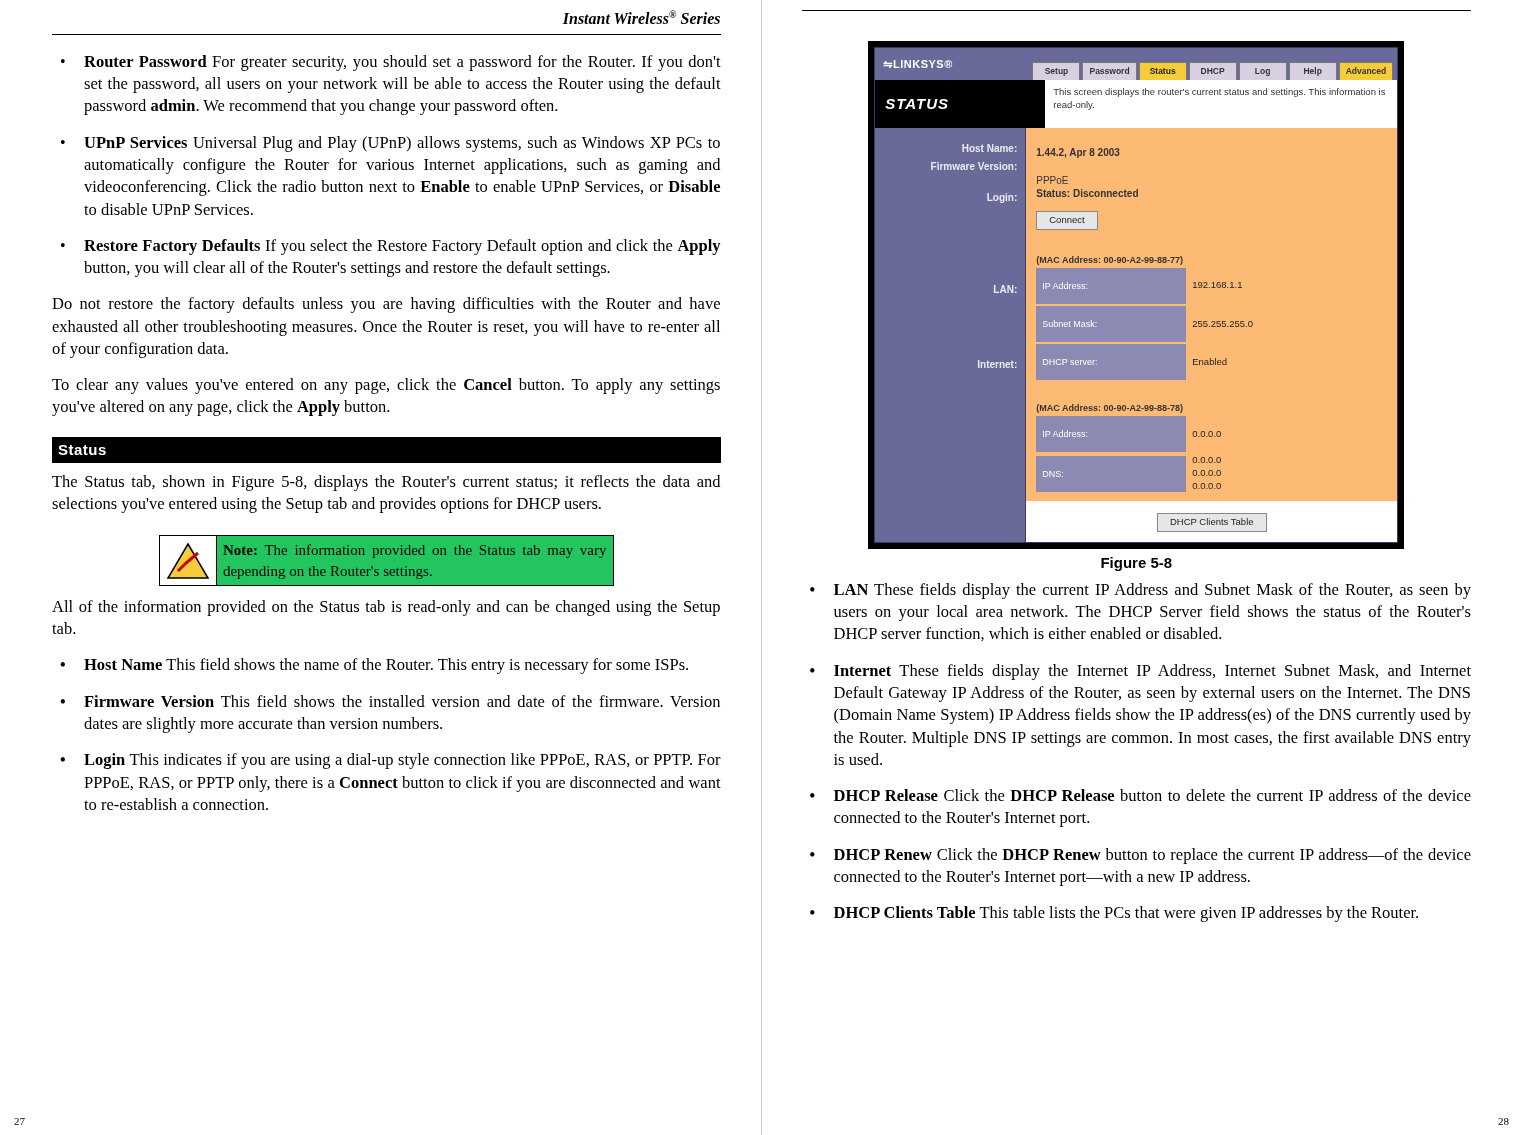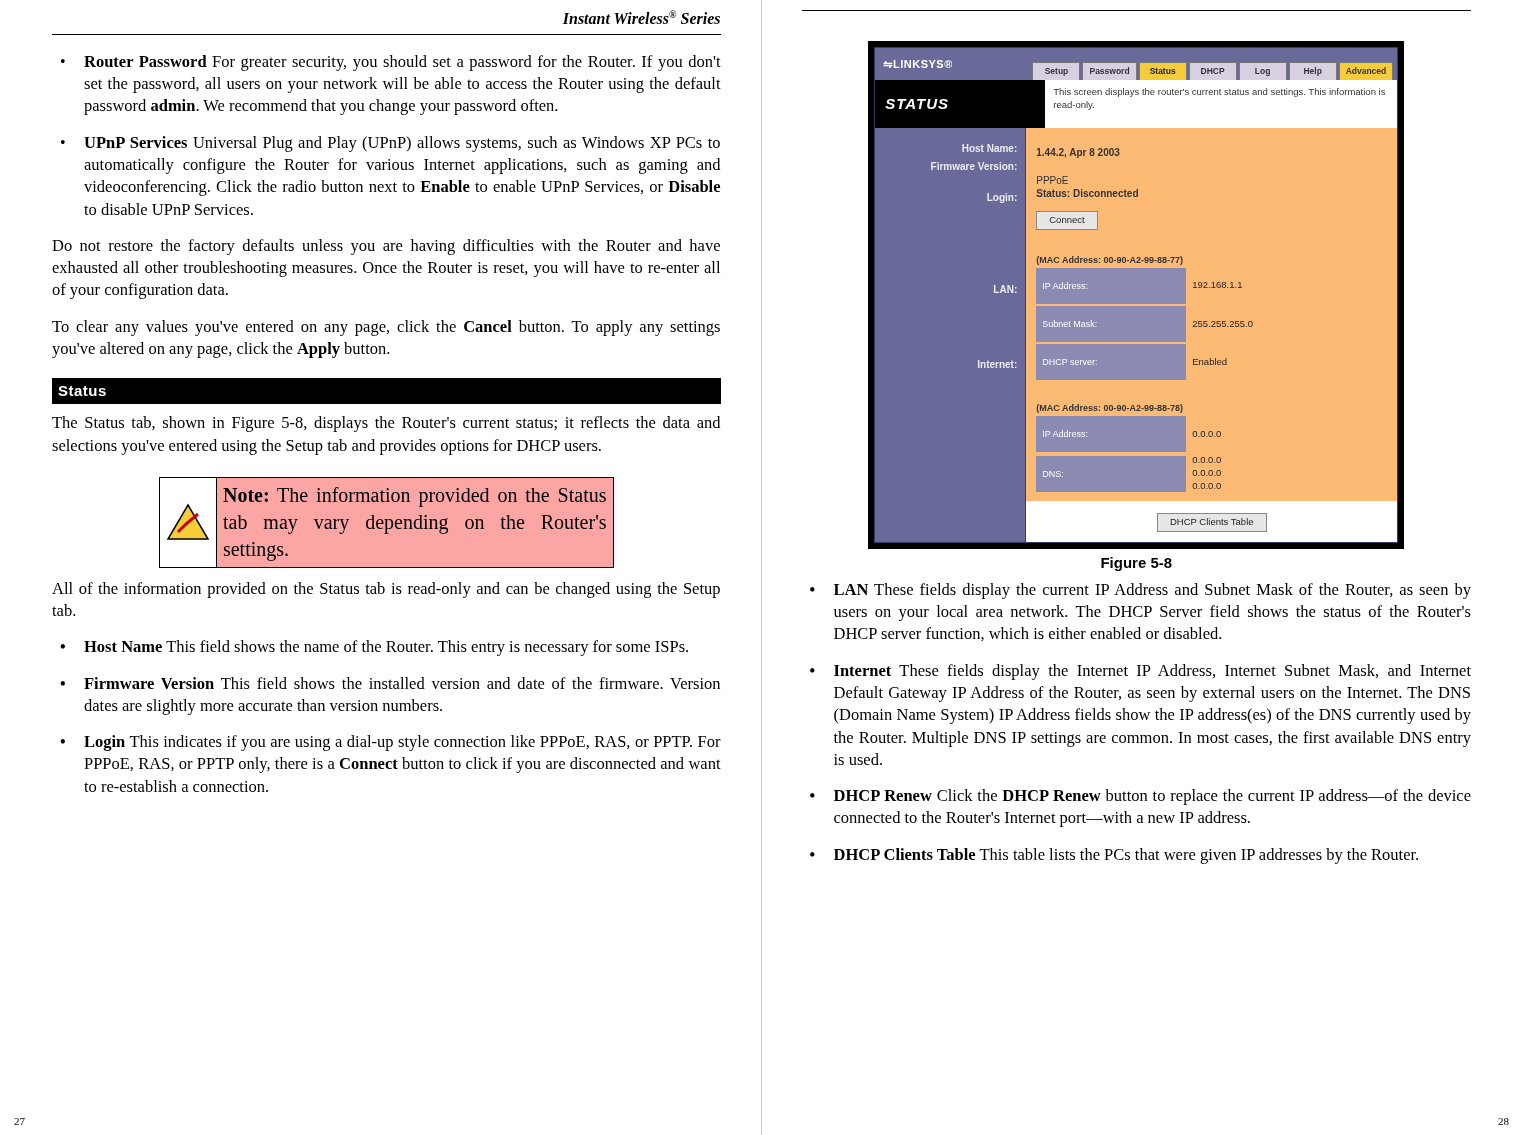--- a/index.html
+++ b/index.html
@@ -72,23 +72,23 @@
   .note-icon {
     width: 56px;
     display: flex;
     align-items: center;
     justify-content: center;
     border-right: 1px solid #000;
     background: #fff;
   }
   .note-text {
     flex: 1;
-    background: #fca5a5;
+    background: #22c55e;
     padding: 4px 6px;
-    font-size: 20px;
+    font-size: 15px;
     text-align: justify;
   }
   .page-num {
     position: absolute;
     bottom: 6px;
     font-size: 11px;
   }
   .page-num.l { left: 14px; }
   .page-num.r { right: 14px; margin-top: 37px; }
   .fig-caption {
@@ -228,20 +228,21 @@
   <div class="page left">
     <div class="hdr left-h">
       Instant Wireless<span class="sup">®</span> Series
     </div>
     <div class="header-line"></div>
 
     <div class="body-text" style="margin-top:16px;">
       <ul class="bul">
         <li><b>Router Password</b>  For greater security, you should set a password for the Router. If you don't set the password, all users on your network will be able to access the Router using the default password <b>admin</b>. We recommend that you change your password often.</li>
         <li><b>UPnP Services</b> Universal Plug and Play (UPnP) allows systems, such as Windows XP PCs to automatically configure the Router for various Internet applications, such as gaming and videoconferencing. Click the radio button next to <b>Enable</b> to enable UPnP Services, or <b>Disable</b> to disable UPnP Services.</li>
+        <li><b>Restore Factory Defaults</b>  If you select the Restore Factory Default option and click the <b>Apply</b> button, you will clear all of the Router's settings and restore the default settings.</li>
       </ul>
 
       <p>Do not restore the factory defaults unless you are having difficulties with the Router and have exhausted all other troubleshooting measures. Once the Router is reset, you will have to re-enter all of your configuration data.</p>
       <p>To clear any values you've entered on any page, click  the <b>Cancel</b> button.  To apply any settings you've altered on any page, click the <b>Apply</b> button.</p>
     </div>
 
     <div class="section-bar">Status</div>
 
     <div class="body-text">
       <p>The Status tab, shown in Figure 5-8, displays the Router's current status; it reflects the data and selections you've entered using the Setup tab and provides options for DHCP users.</p>
@@ -352,20 +353,21 @@
         </div>
       </div>
     </div>
 
     <div class="fig-caption">Figure 5-8</div>
 
     <div class="body-text">
       <ul class="bul bold-marker">
         <li><b>LAN</b>  These fields display the current IP Address and Subnet Mask of the Router, as seen by users on your local area network. The DHCP Server field shows the status of the Router's DHCP server function, which is either enabled or disabled.</li>
         <li><b>Internet</b>  These fields display the Internet IP Address, Internet  Subnet Mask, and Internet  Default Gateway IP Address of the Router, as seen by external users on the Internet. The DNS (Domain Name System) IP Address fields show the IP address(es) of the DNS currently used by the Router. Multiple DNS IP settings are common. In most cases, the first available DNS entry is used.</li>
+        <li><b>DHCP Release</b>  Click the <b>DHCP Release</b> button to delete the current IP address of the device connected to the Router's Internet port.</li>
         <li><b>DHCP Renew</b>  Click the <b>DHCP Renew</b> button to replace the current IP address—of the device connected to the Router's Internet port—with a new IP address.</li>
         <li><b>DHCP Clients Table</b>  This table lists the PCs that were given IP addresses by the Router.</li>
       </ul>
     </div>
 
     <div class="page-num r">28</div>
   </div>
 </div>
 
 </body></html>

